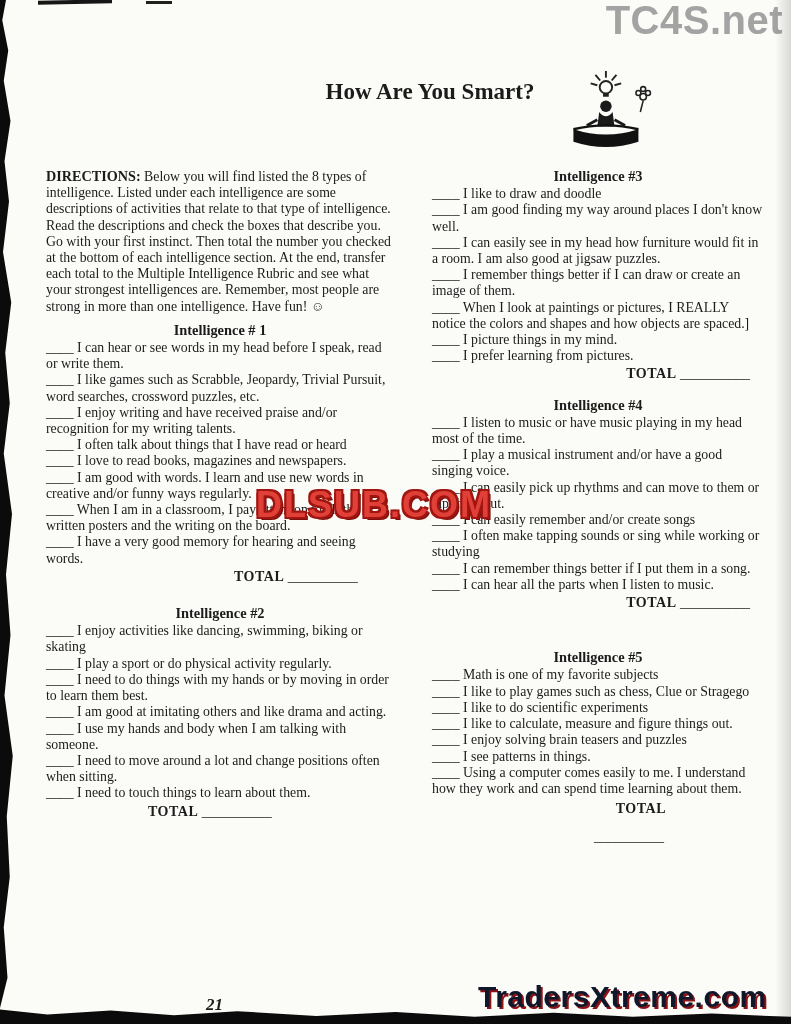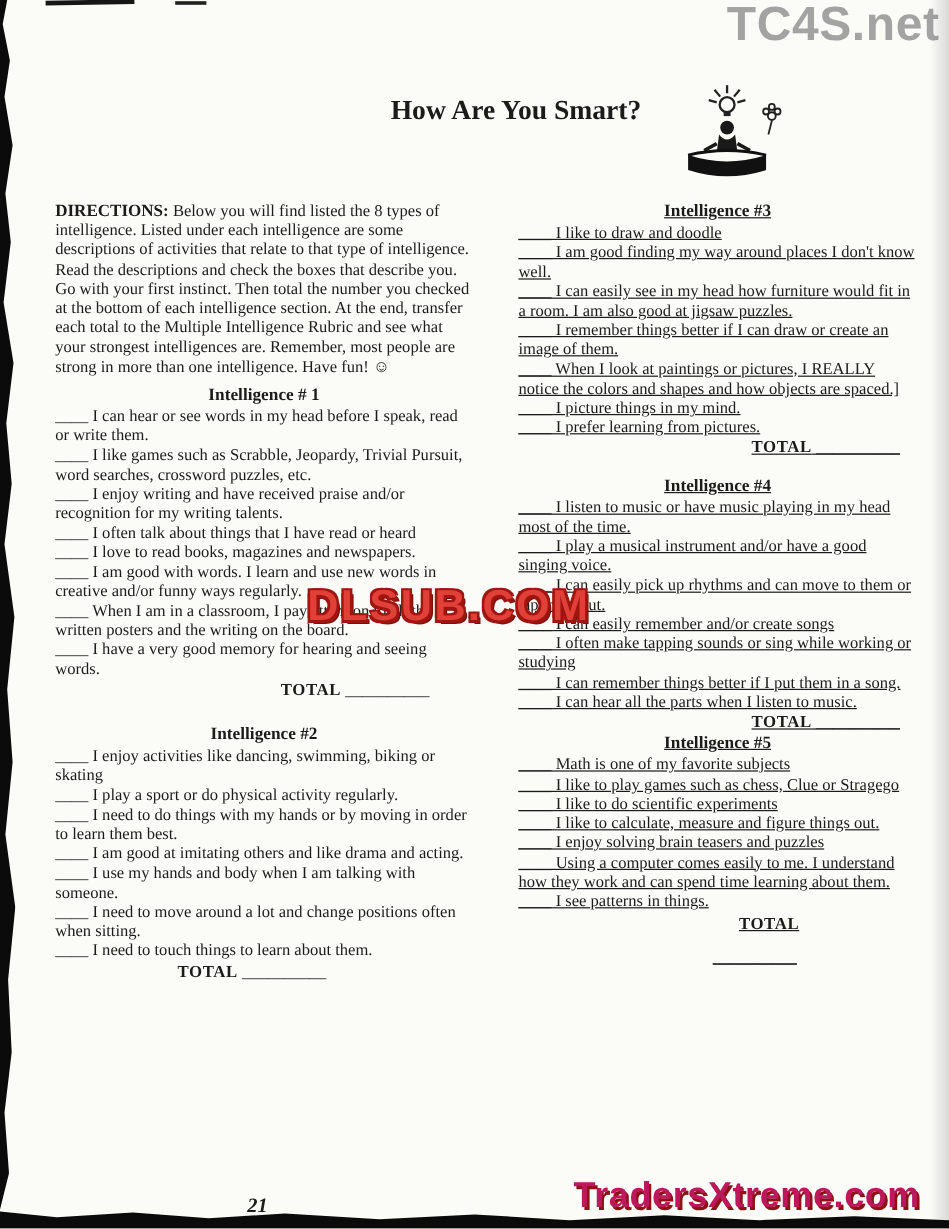--- a/index.html
+++ b/index.html
@@ -41,21 +41,21 @@
   }
   .wm-center {
     position:absolute; top:484px; left:256px; z-index:30;
     font-family:"Liberation Sans", sans-serif; font-weight:800;
     font-size:36px; letter-spacing:2px; color:#e04038;
     text-shadow:-2px -2px 0 #a01510, 2px -2px 0 #a01510, -2px 2px 0 #a01510, 2px 2px 0 #a01510, 3px 3px 0 #7d100c;
   }
   .wm-bottom {
     position:absolute; top:980px; left:478px; z-index:30;
     font-family:"Liberation Sans", sans-serif; font-weight:bold;
-    font-size:30px; color:#be185d; letter-spacing:0.5px;
+    font-size:30px; color:#0f172a; letter-spacing:0.5px;
     text-shadow:2px 2px 0 #8c1216;
   }
   .page-number {
     position:absolute; left:206px; top:995px; z-index:20;
     font-weight:bold; font-size:17px;font-style:italic;
   }
   
   .title {
     position:absolute; top:78px; left:90px; width:680px;
     text-align:center; font-weight:bold; font-size:23px; line-height:1.2;
@@ -64,31 +64,31 @@
   .clipart {
     position:absolute; top:70px; left:556px; width:96px; height:86px; z-index:11;
   }
   
   .columns {
     position:absolute; top:168px; left:46px; width:718px;
     display:flex; gap:38px; z-index:10;
     font-size:13.8px; line-height:16.2px;
   }
   .col-left  { width:348px; }
-  .col-right { width:332px;text-decoration:underline; }
+  .col-right { width:332px; }
   .directions b { font-size:14.2px; }
   .sec-title {
     text-align:center; font-weight:bold; font-size:14.4px;
     margin:0 0 2px 0;
   }
   .sec-1 { margin-top:7px; }
   .sec-2 { margin-top:20px; }
   .sec-3 { margin-top:0; }
   .sec-4 { margin-top:14px; }
-  .sec-5 { }
+  .sec-5 { margin-top:38px; }
   .item { margin:0; }
   .total { margin-top:2px; font-size:14px; }
   .total b { letter-spacing:0.5px; }
   .t-s1 { padding-left:188px; }
   .t-s2 { padding-left:102px; }
   .t-right { text-align:right; padding-right:14px; }
   .t-s5 { text-align:right; padding-right:98px; margin-top:4px; }
   .t-s5-blank { text-align:right; padding-right:100px; margin-top:12px; }
 </style>
 </head>
@@ -202,22 +202,22 @@
         </p>
       </div>
 
       <div class="section sec-5">
         <h3 class="sec-title">Intelligence #5</h3>
         <p class="item">____ Math is one of my favorite subjects</p>
         <p class="item">____ I like to play games such as chess, Clue or Stragego</p>
         <p class="item">____ I like to do scientific experiments</p>
         <p class="item">____ I like to calculate, measure and figure things out.</p>
         <p class="item">____ I enjoy solving brain teasers and puzzles</p>
+        <p class="item">____ I see patterns in things.</p>
         <p class="item">____ Using a computer comes easily to me.  I understand how they work and can spend time learning about them.</p>
-        <p class="item">____ I see patterns in things.</p>
         <p class="total t-s5">
           <b>TOTAL</b>
         </p>
         <p class="total t-s5-blank">
           <span>__________</span>
         </p>
       </div>
 
     </div>
   </div>

